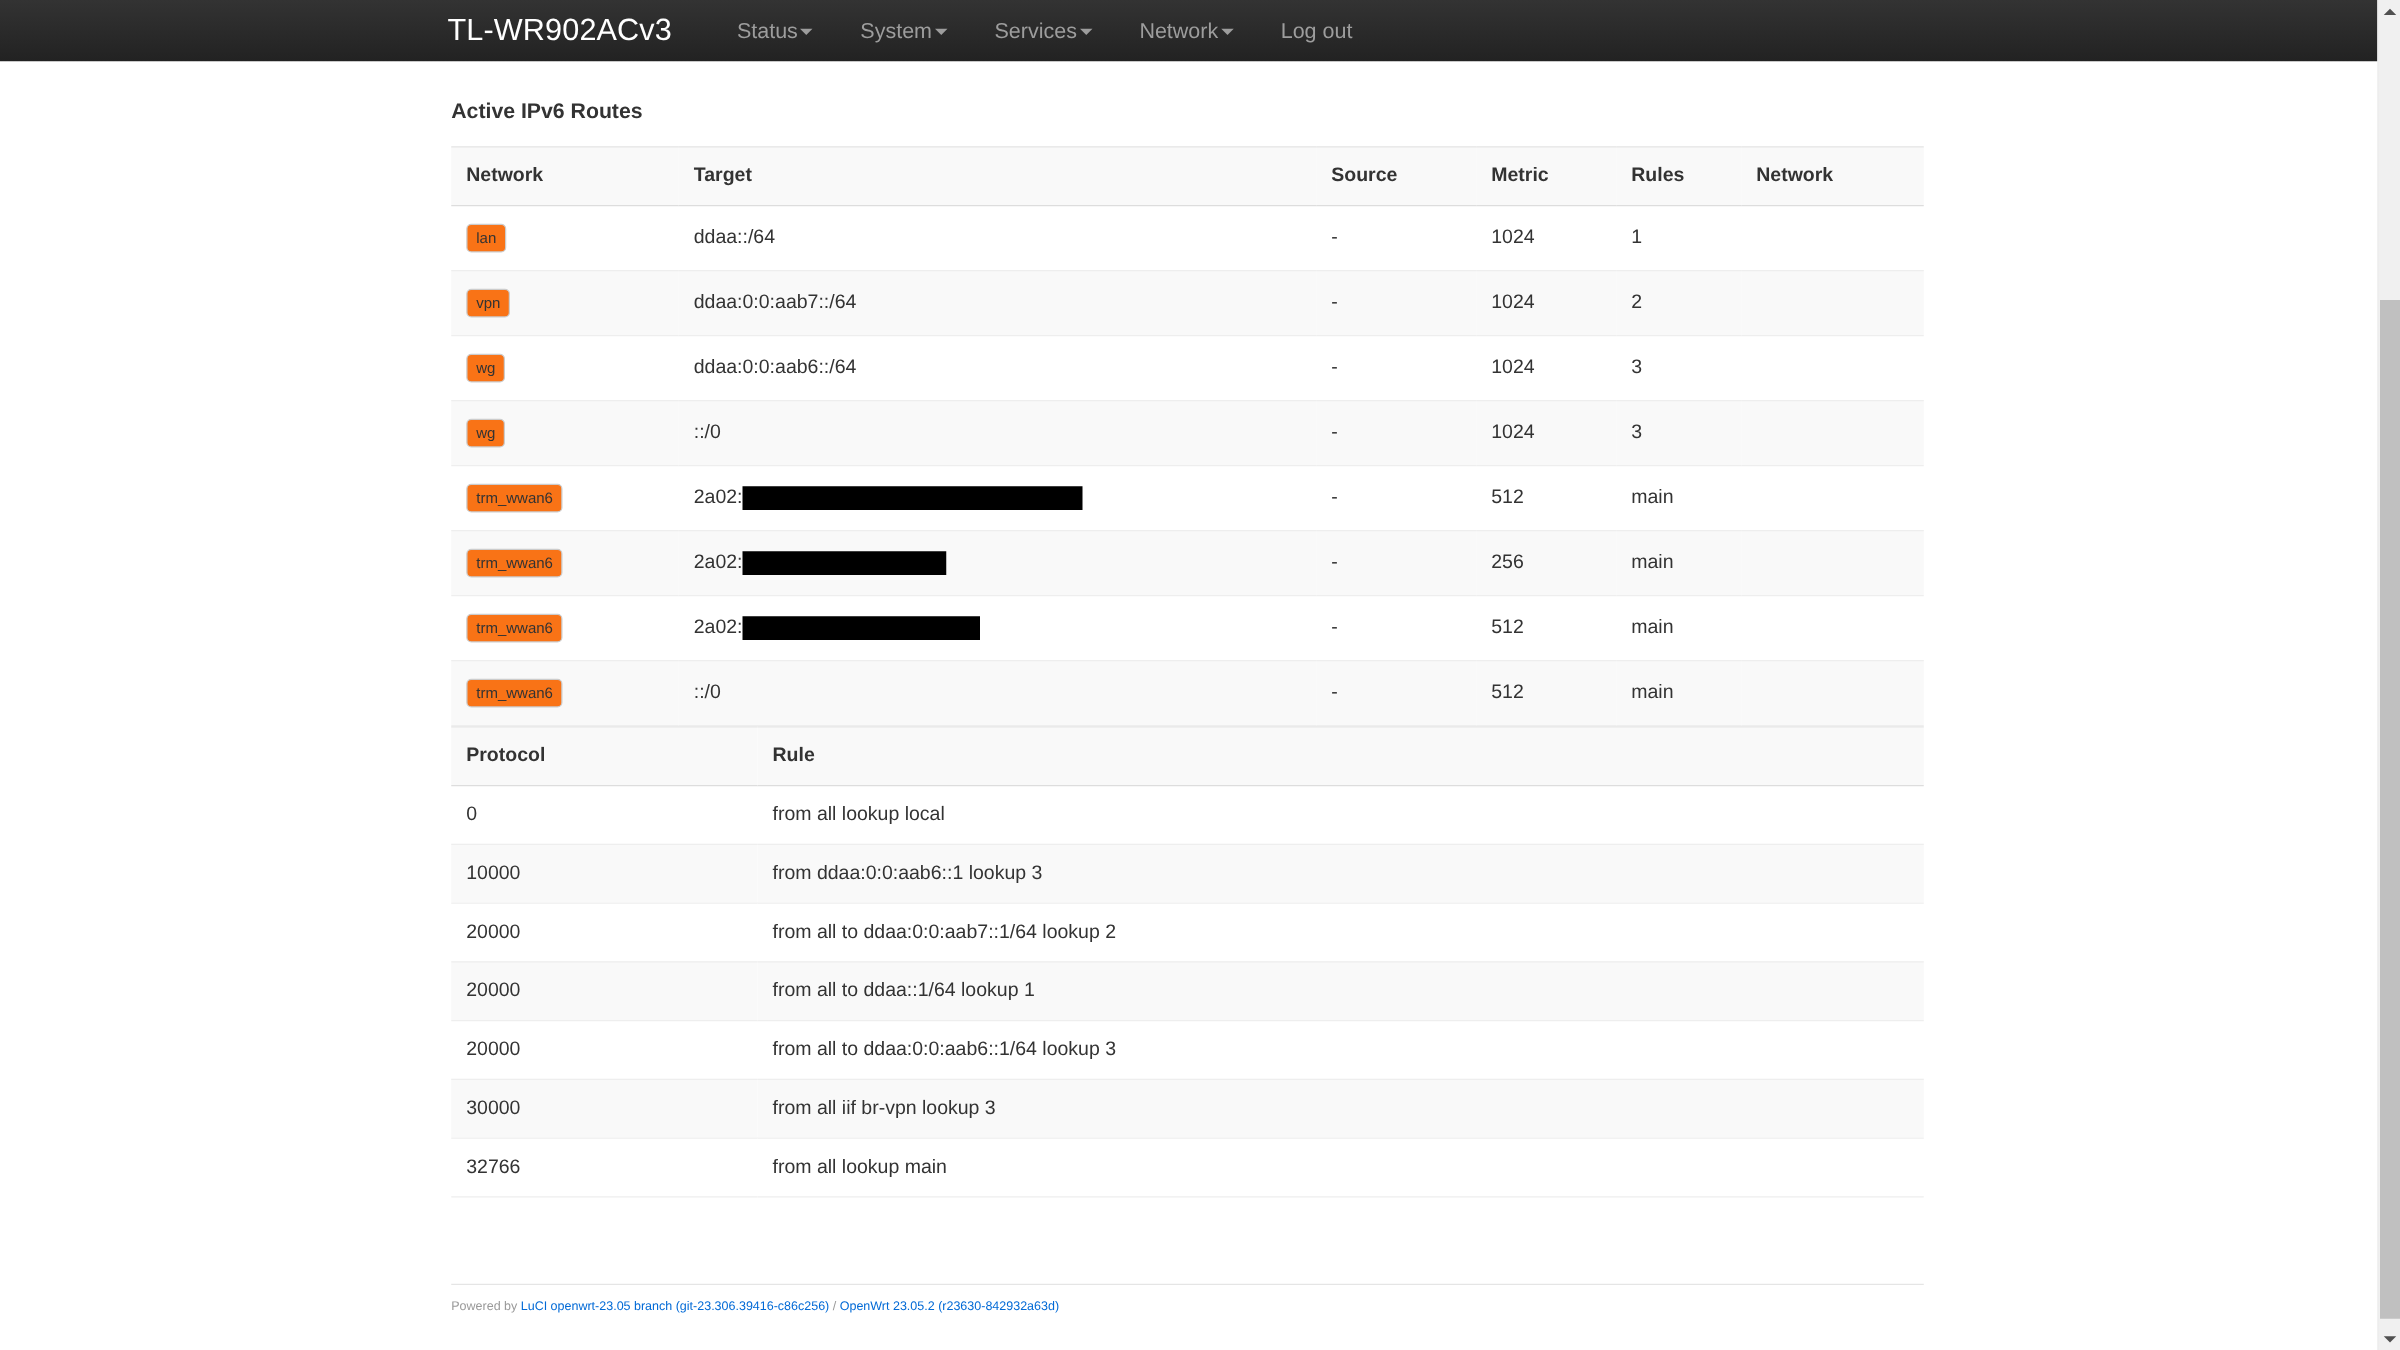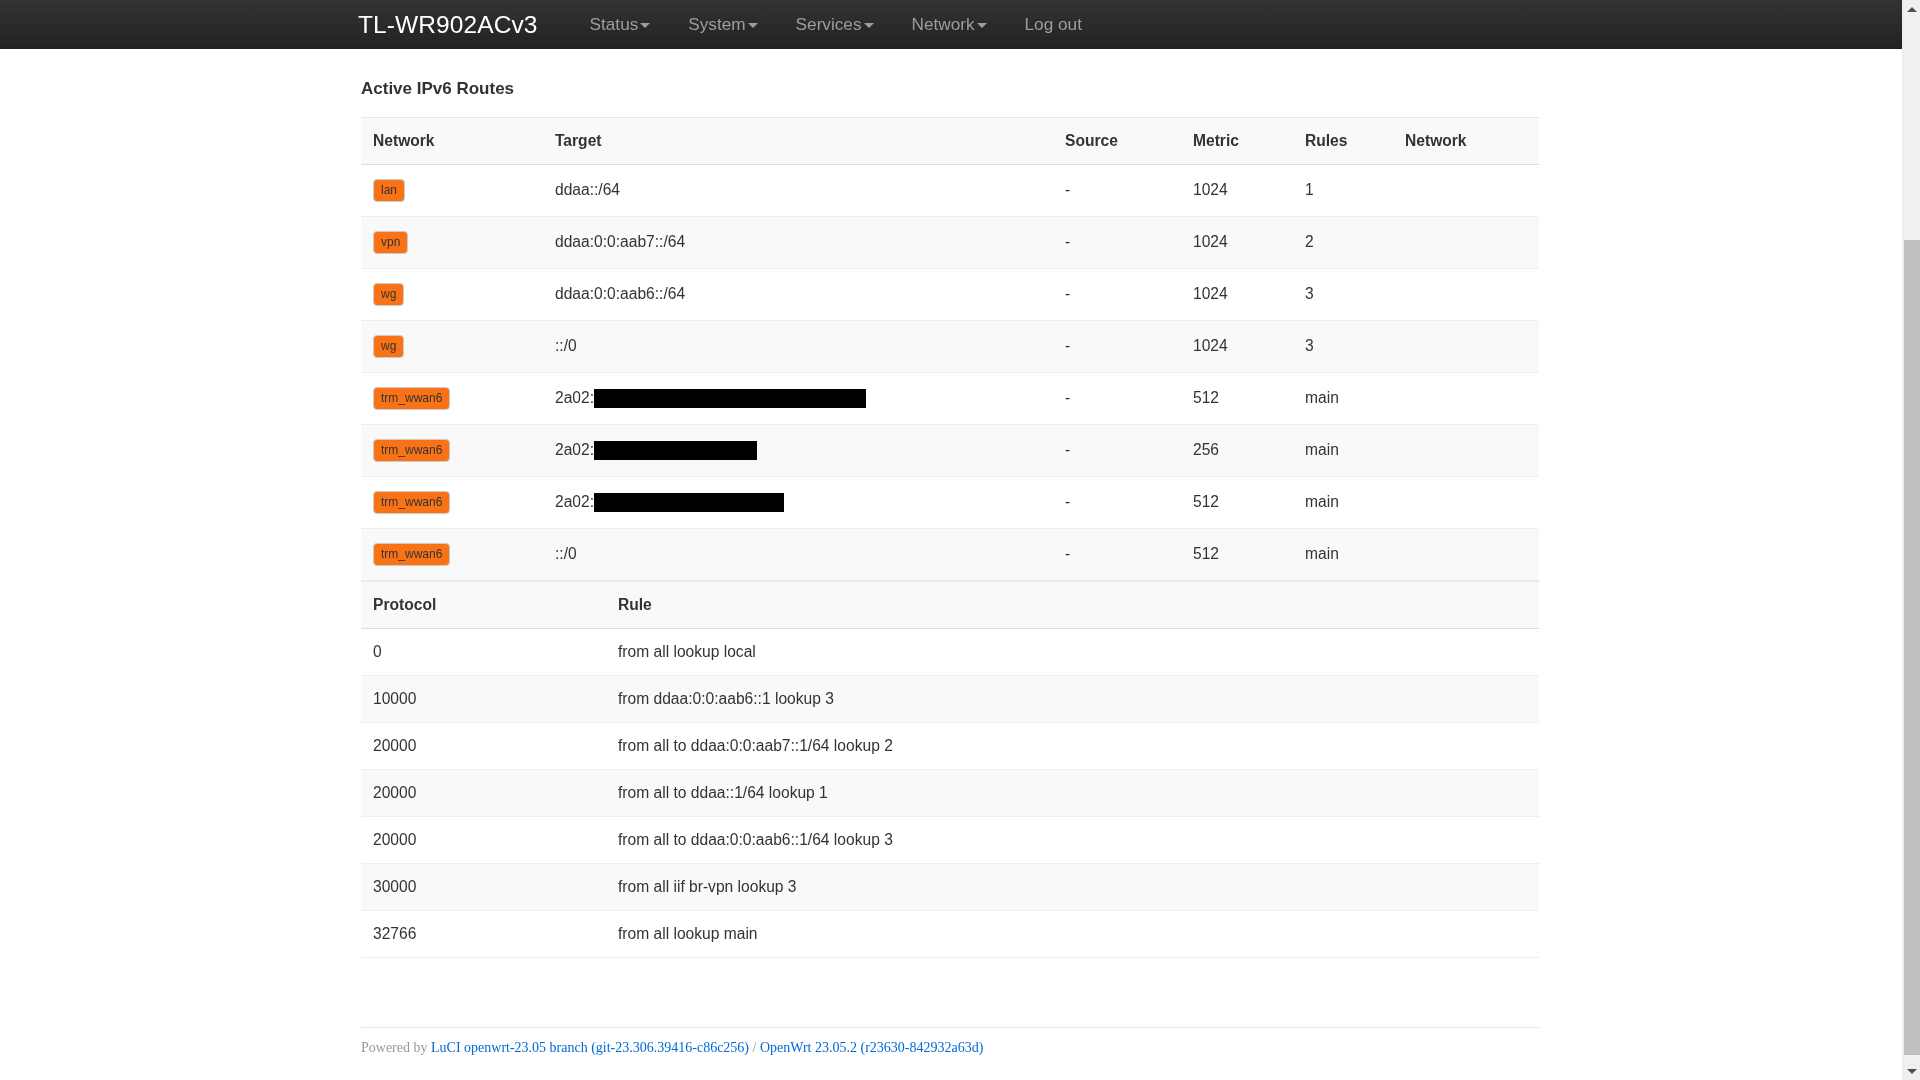--- a/index.html
+++ b/index.html
@@ -144,24 +144,23 @@
     width: 1178px;
   }
   .footer-rule {
     position: absolute;
     top: 1027px; left: 361px;
     width: 1178px;
     height: 1px;
     background: #e5e5e5;
   }
   .footer-text {
-    font-size: 14px;
+    font-size: 10px;
     color: #999999;
     white-space: nowrap;
-    font-family: Liberation Serif, serif;
   }
   .footer-text a { color: #0069d6; text-decoration: none; }
 
   
   .scrollbar {
     position: absolute;
     top: 0; right: 0;
     width: 18px; height: 1080px;
     background: #f0f0f0;
     border-left: 1px solid #ececec;

